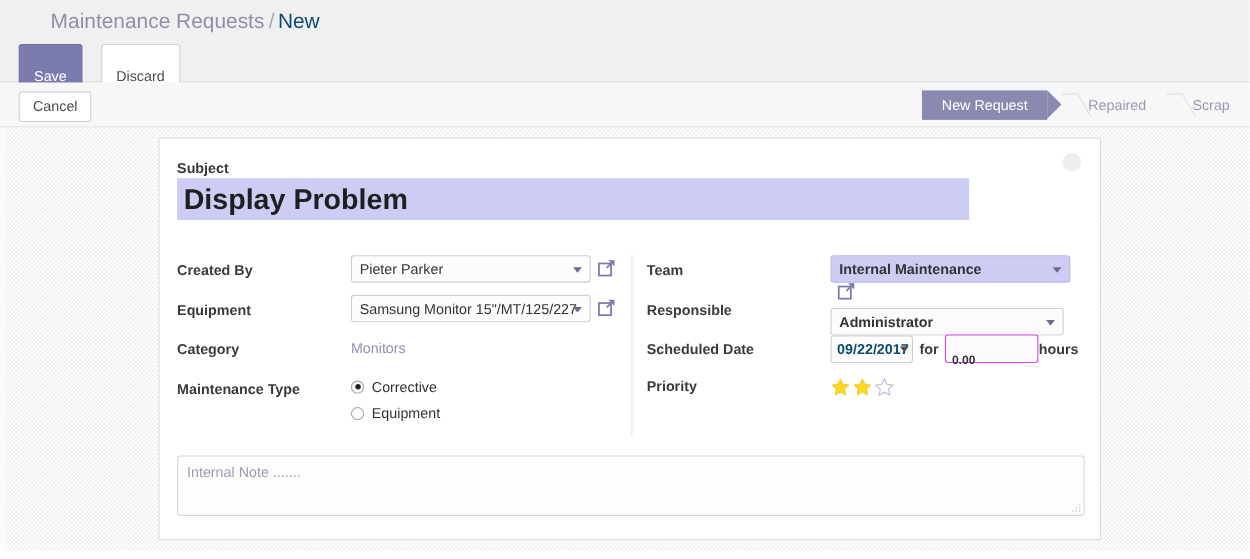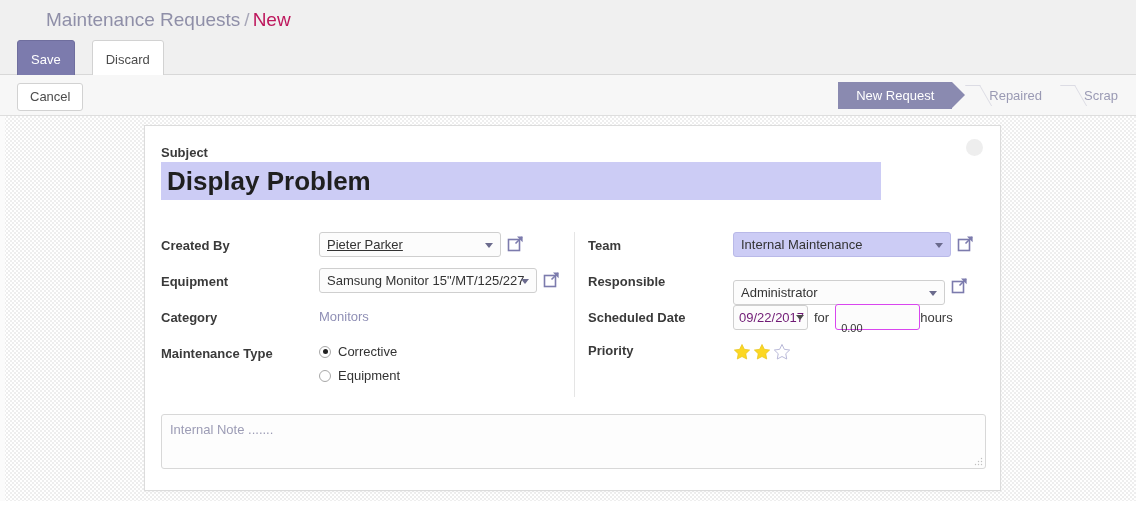--- a/index.html
+++ b/index.html
@@ -39,33 +39,33 @@
   .breadcrumb .crumb-link {
     color: #8f8fa8;
     cursor: pointer;
     margin-left: 30px;
   }
   .breadcrumb .crumb-sep {
     color: #a7a7b8;
     margin: 0 3px 0 4px;
   }
   .breadcrumb .crumb-current {
-    color: #be185d;
+    color: #0c4a6e;
   }
 
   .btn-row {
     position: absolute;
     left: 17px;
     top: 40px;
   }
   .btn {
     display: inline-block;
     font-size: 13px;
     line-height: 16px;
-    padding: 11px 13px;
+    padding: 21px 13px;
     border-radius: 3px;
     box-sizing: border-box;
     vertical-align: top;
     cursor: pointer;
     border: 1px solid transparent;
     font-family: "Liberation Sans", sans-serif;
   }
   .btn-primary {
     background: #7c7bad;
     color: #ffffff;
@@ -267,21 +267,21 @@
     font-weight: bold;
     color: #3a3a3a;
     font-size: 13px;
   }
   .col-right .field-label { left: 13px; }
   .field-control {
     position: absolute;
     left: 158px;
     top: 0;
   }
-  .col-right .field-control { left: 158px; }
+  .col-right .field-control { left: 180px; font-weight: bold; }
 
   .sel {
     position: relative;
     display: inline-block;
     box-sizing: border-box;
     height: 25px;
     line-height: 23px;
     border: 1px solid #cfcfcf;
     border-radius: 3px;
     background: #fcfcfc;
@@ -299,21 +299,21 @@
   }
   .sel .caret {
     position: absolute;
     right: 7px;
     top: 10px;
     width: 0; height: 0;
     border-left: 4px solid transparent;
     border-right: 4px solid transparent;
     border-top: 5px solid #6b6b8d;
   }
-  .sel-w-created { width: 182px; text-decoration: underline; }
+  .sel-w-created { width: 218px; }
   .sel-w-equip   { width: 218px; }
   .sel-w-team    { width: 218px; }
   .sel-w-resp    { width: 212px; margin-top: 12px; }
 
   .ext-link {
     display: inline-block;
     width: 17px;
     height: 17px;
     margin-left: 6px;
     vertical-align: middle;
@@ -364,21 +364,21 @@
   .date-input {
     display: inline-block;
     width: 75px;
     height: 25px;
     line-height: 23px;
     box-sizing: border-box;
     border: 1px solid #cfcfcf;
     border-radius: 3px;
     background: #fcfcfc;
     font-size: 13px;
-    color: #701a75;
+    color: #0c4a6e;
     padding: 0 12px 16px 5px;
     position: relative;
     overflow: hidden;
     white-space: nowrap;
     vertical-align: middle;
     cursor: text;
   }
   .date-input .dcaret {
     position: absolute;
     right: 3px;

